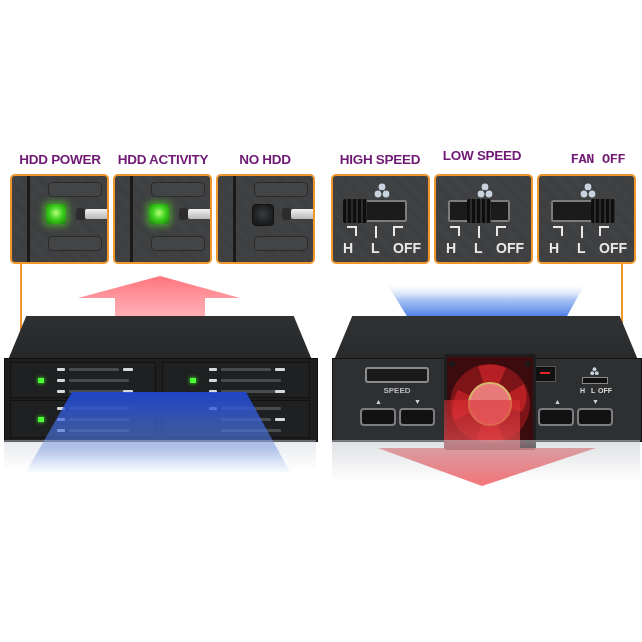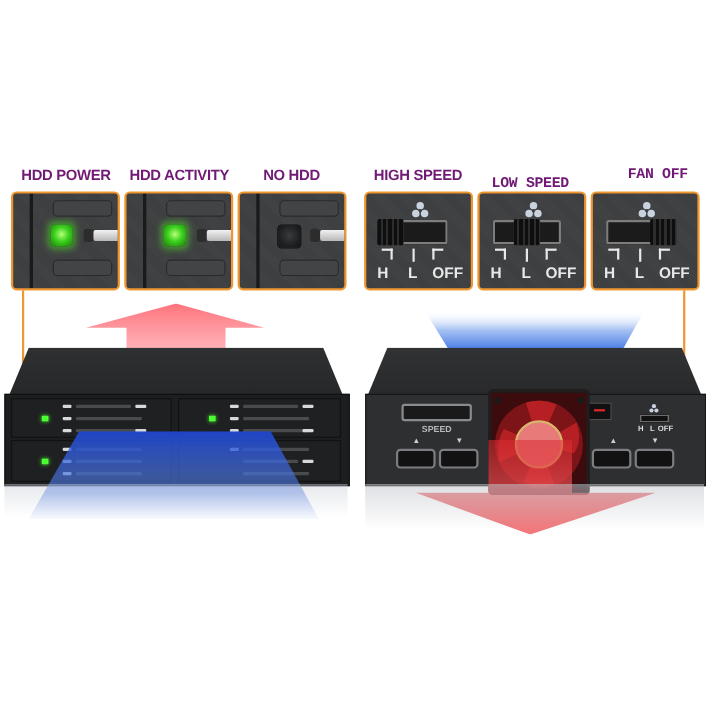--- a/index.html
+++ b/index.html
@@ -29,21 +29,21 @@
     .bay .bled { position: absolute; width: 6px; height: 5px; background: #4bff34; box-shadow: 0 0 4px #4bff34; }
   </style>
 </head>
 <body>
 
 <div class="label" style="left:10px;top:152px;width:100px;">HDD POWER</div>
 <div class="label" style="left:112px;top:152px;width:102px;">HDD ACTIVITY</div>
 <div class="label" style="left:216px;top:152px;width:98px;">NO HDD</div>
 
 <div class="label" style="left:332px;top:152px;width:96px;">HIGH SPEED</div>
-<div class="label" style="left:434px;top:160px;width:96px;font-family:Liberation Mono, monospace;">LOW SPEED</div>
+<div class="label" style="left:434px;top:148px;width:96px;">LOW SPEED</div>
 <div class="label" style="left:550px;top:152px;width:96px;font-family:Liberation Mono, monospace;">FAN OFF</div>
 
 <div class="callout-box" style="left:10px;top:174px;width:99px;height:90px;">
   <div class="texture"></div>
   <div class="vline"></div>
   <div class="slot" style="top:6px;"></div>
   <div class="slot" style="top:60px;"></div>
   <div class="led on" style="left:34px;"></div>
   <div class="tabknob" style="left:64px;"></div>
   <div class="tab"></div>

